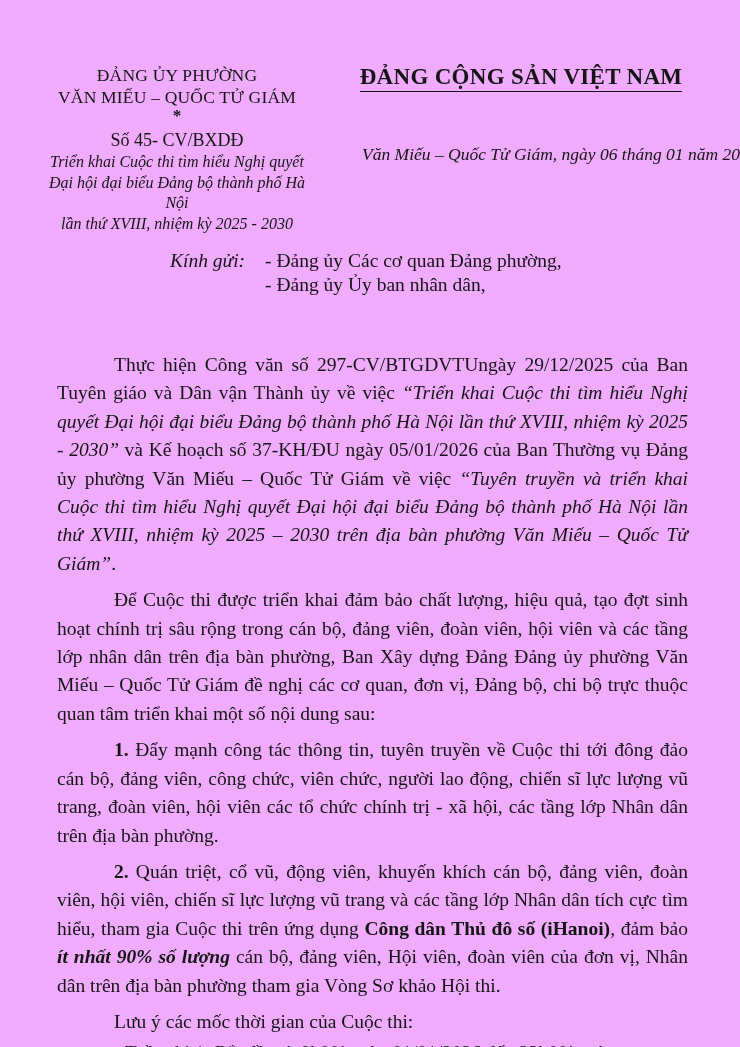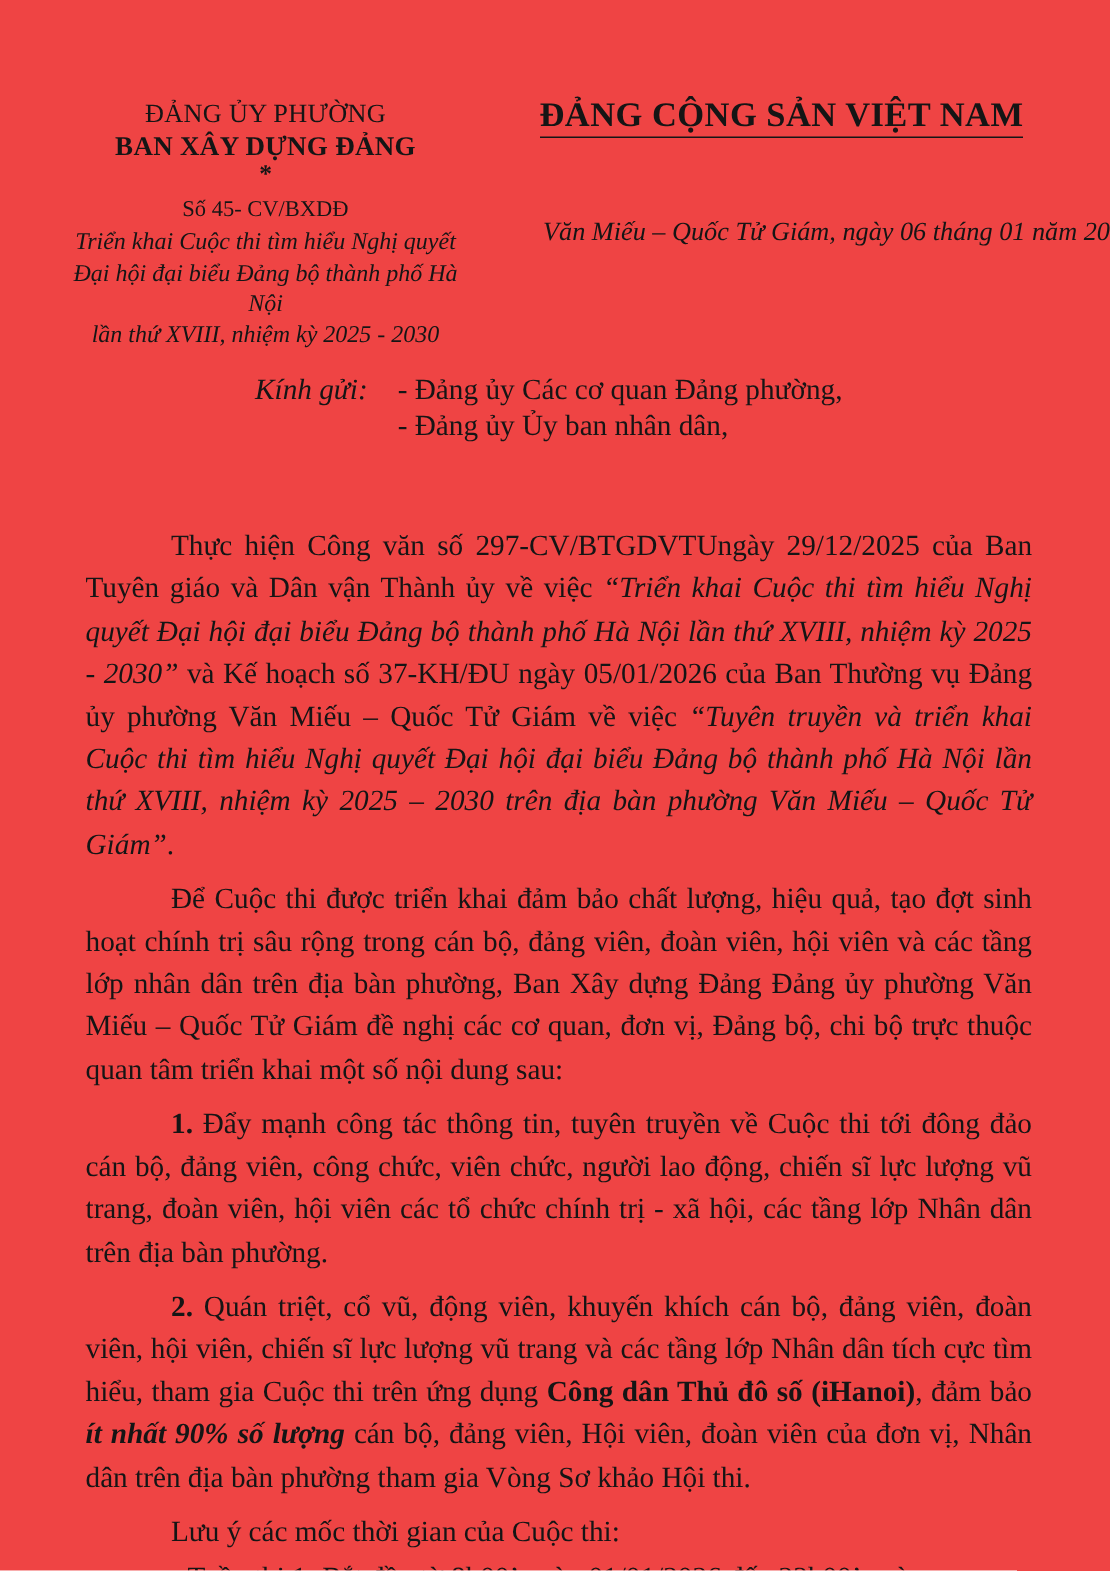--- a/index.html
+++ b/index.html
@@ -10,21 +10,21 @@
   body {
     width: 740px;
     height: 1047px;
     font-family: "Liberation Serif", "DejaVu Serif", serif;
     color: #151515;
   }
   .page {
     position: relative;
     width: 740px;
     height: 1047px;
-    background: #ef4444;
+    background: #f0abfc;
     overflow: hidden;
   }
 
   
   .header-left {
     position: absolute;
     top: 64px;
     left: 36px;
     width: 282px;
     text-align: center;
@@ -37,21 +37,21 @@
   .org-line.bold {
     font-weight: bold;
     font-size: 18px;
   }
   .star-sep {
     font-size: 17px;
     line-height: 15px;
     font-weight: bold;
   }
   .doc-number {
-    font-size: 15px;
+    font-size: 18px;
     line-height: 24px;
     margin-top: 5px;
   }
   .doc-subject {
     font-style: italic;
     font-size: 16px;
     line-height: 20.5px;
   }
 
   .header-right {
@@ -120,21 +120,21 @@
   .b   { font-weight: bold; }
   .bi  { font-weight: bold; font-style: italic; }
 </style>
 </head>
 <body>
 
 <div class="page">
 
   <div class="header-left">
     <div class="org-line">ĐẢNG ỦY PHƯỜNG</div>
-    <div class="org-line bold">BAN XÂY DỰNG ĐẢNG</div>
+    <div class="org-line">VĂN MIẾU – QUỐC TỬ GIÁM</div>
     <div class="star-sep">*</div>
     <div class="doc-number">Số 45- CV/BXDĐ</div>
     <div class="doc-subject">Triển khai Cuộc thi tìm hiểu Nghị quyết</div>
     <div class="doc-subject">Đại hội đại biểu Đảng bộ thành phố Hà Nội</div>
     <div class="doc-subject">lần thứ XVIII, nhiệm kỳ 2025 - 2030</div>
   </div>
 
   <div class="header-right">
     <div>
       <span class="motto">ĐẢNG CỘNG SẢN VIỆT NAM</span>

